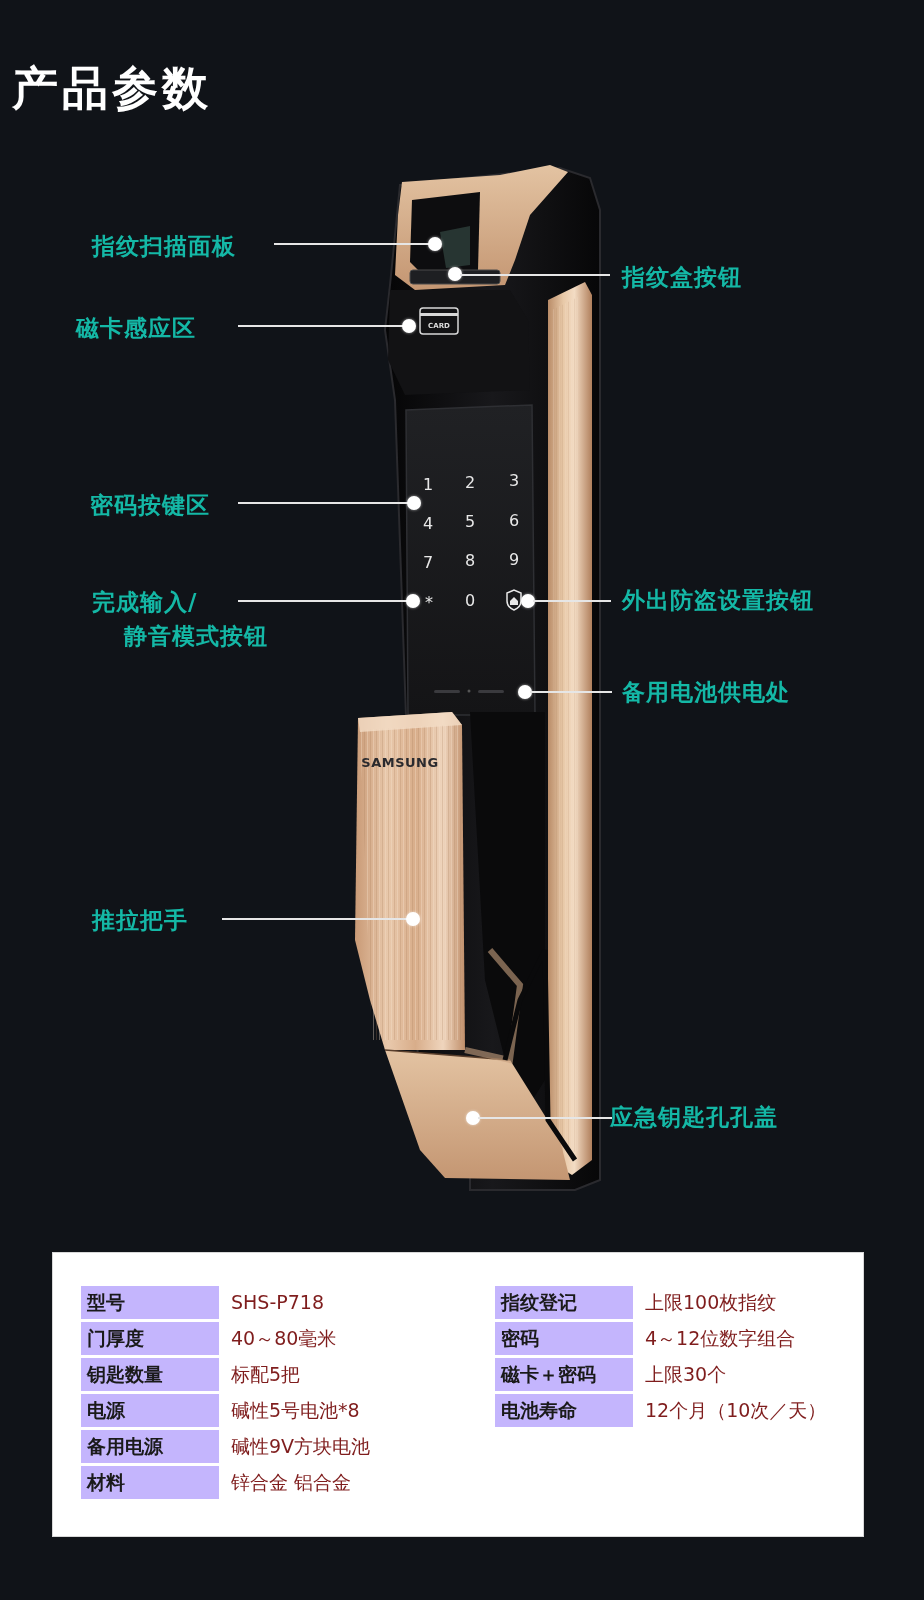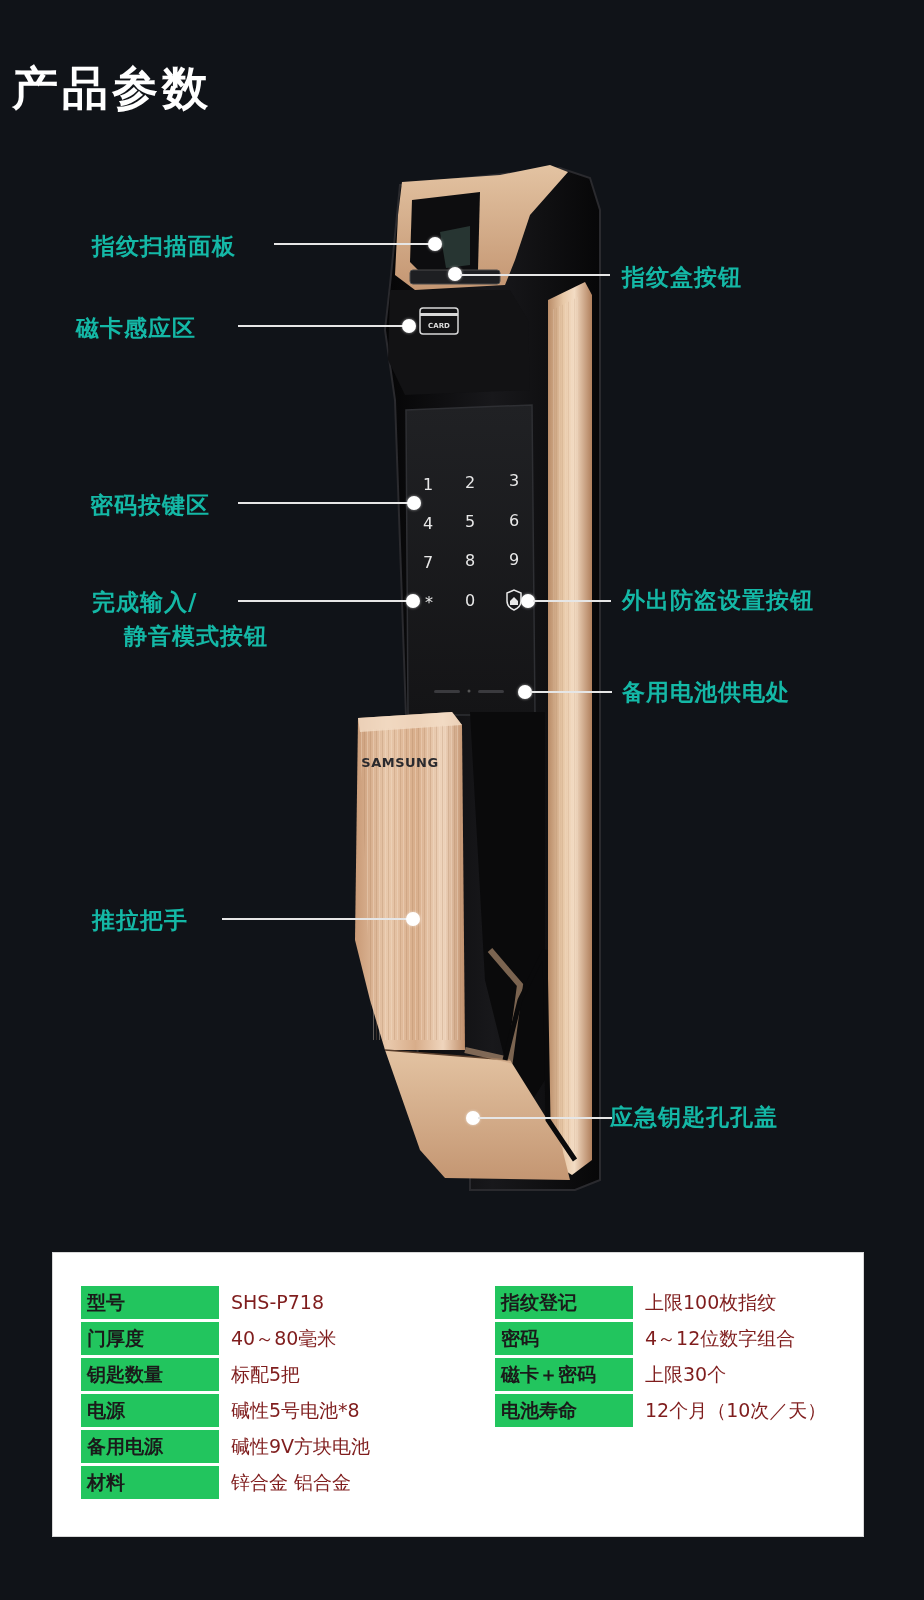--- a/index.html
+++ b/index.html
@@ -25,21 +25,21 @@
 
   .spec-card {
     position: absolute; left: 52px; top: 1252px; width: 812px; height: 285px;
     background: #ffffff; border: 1px solid #d8d8d8;
   }
   .spec-col { position: absolute; top: 32px; }
   .spec-col.left { left: 28px; }
   .spec-col.right { left: 442px; }
   .spec-row { display: flex; height: 34px; margin-bottom: 2px; align-items: center; }
   .spec-label {
-    width: 138px; height: 33px; background: #22c55e; color: #1a1a1a;
+    width: 138px; height: 33px; background: #c4b5fd; color: #1a1a1a;
     font-size: 19px; font-weight: bold; line-height: 33px; padding-left: 6px;
   }
   .spec-value {
     padding-left: 12px; color: #7f1d1d; font-size: 19px; line-height: 33px; white-space: nowrap;
   }
 </style>
 </head>
 <body>
 
 <div class="page-title">产品参数</div>

